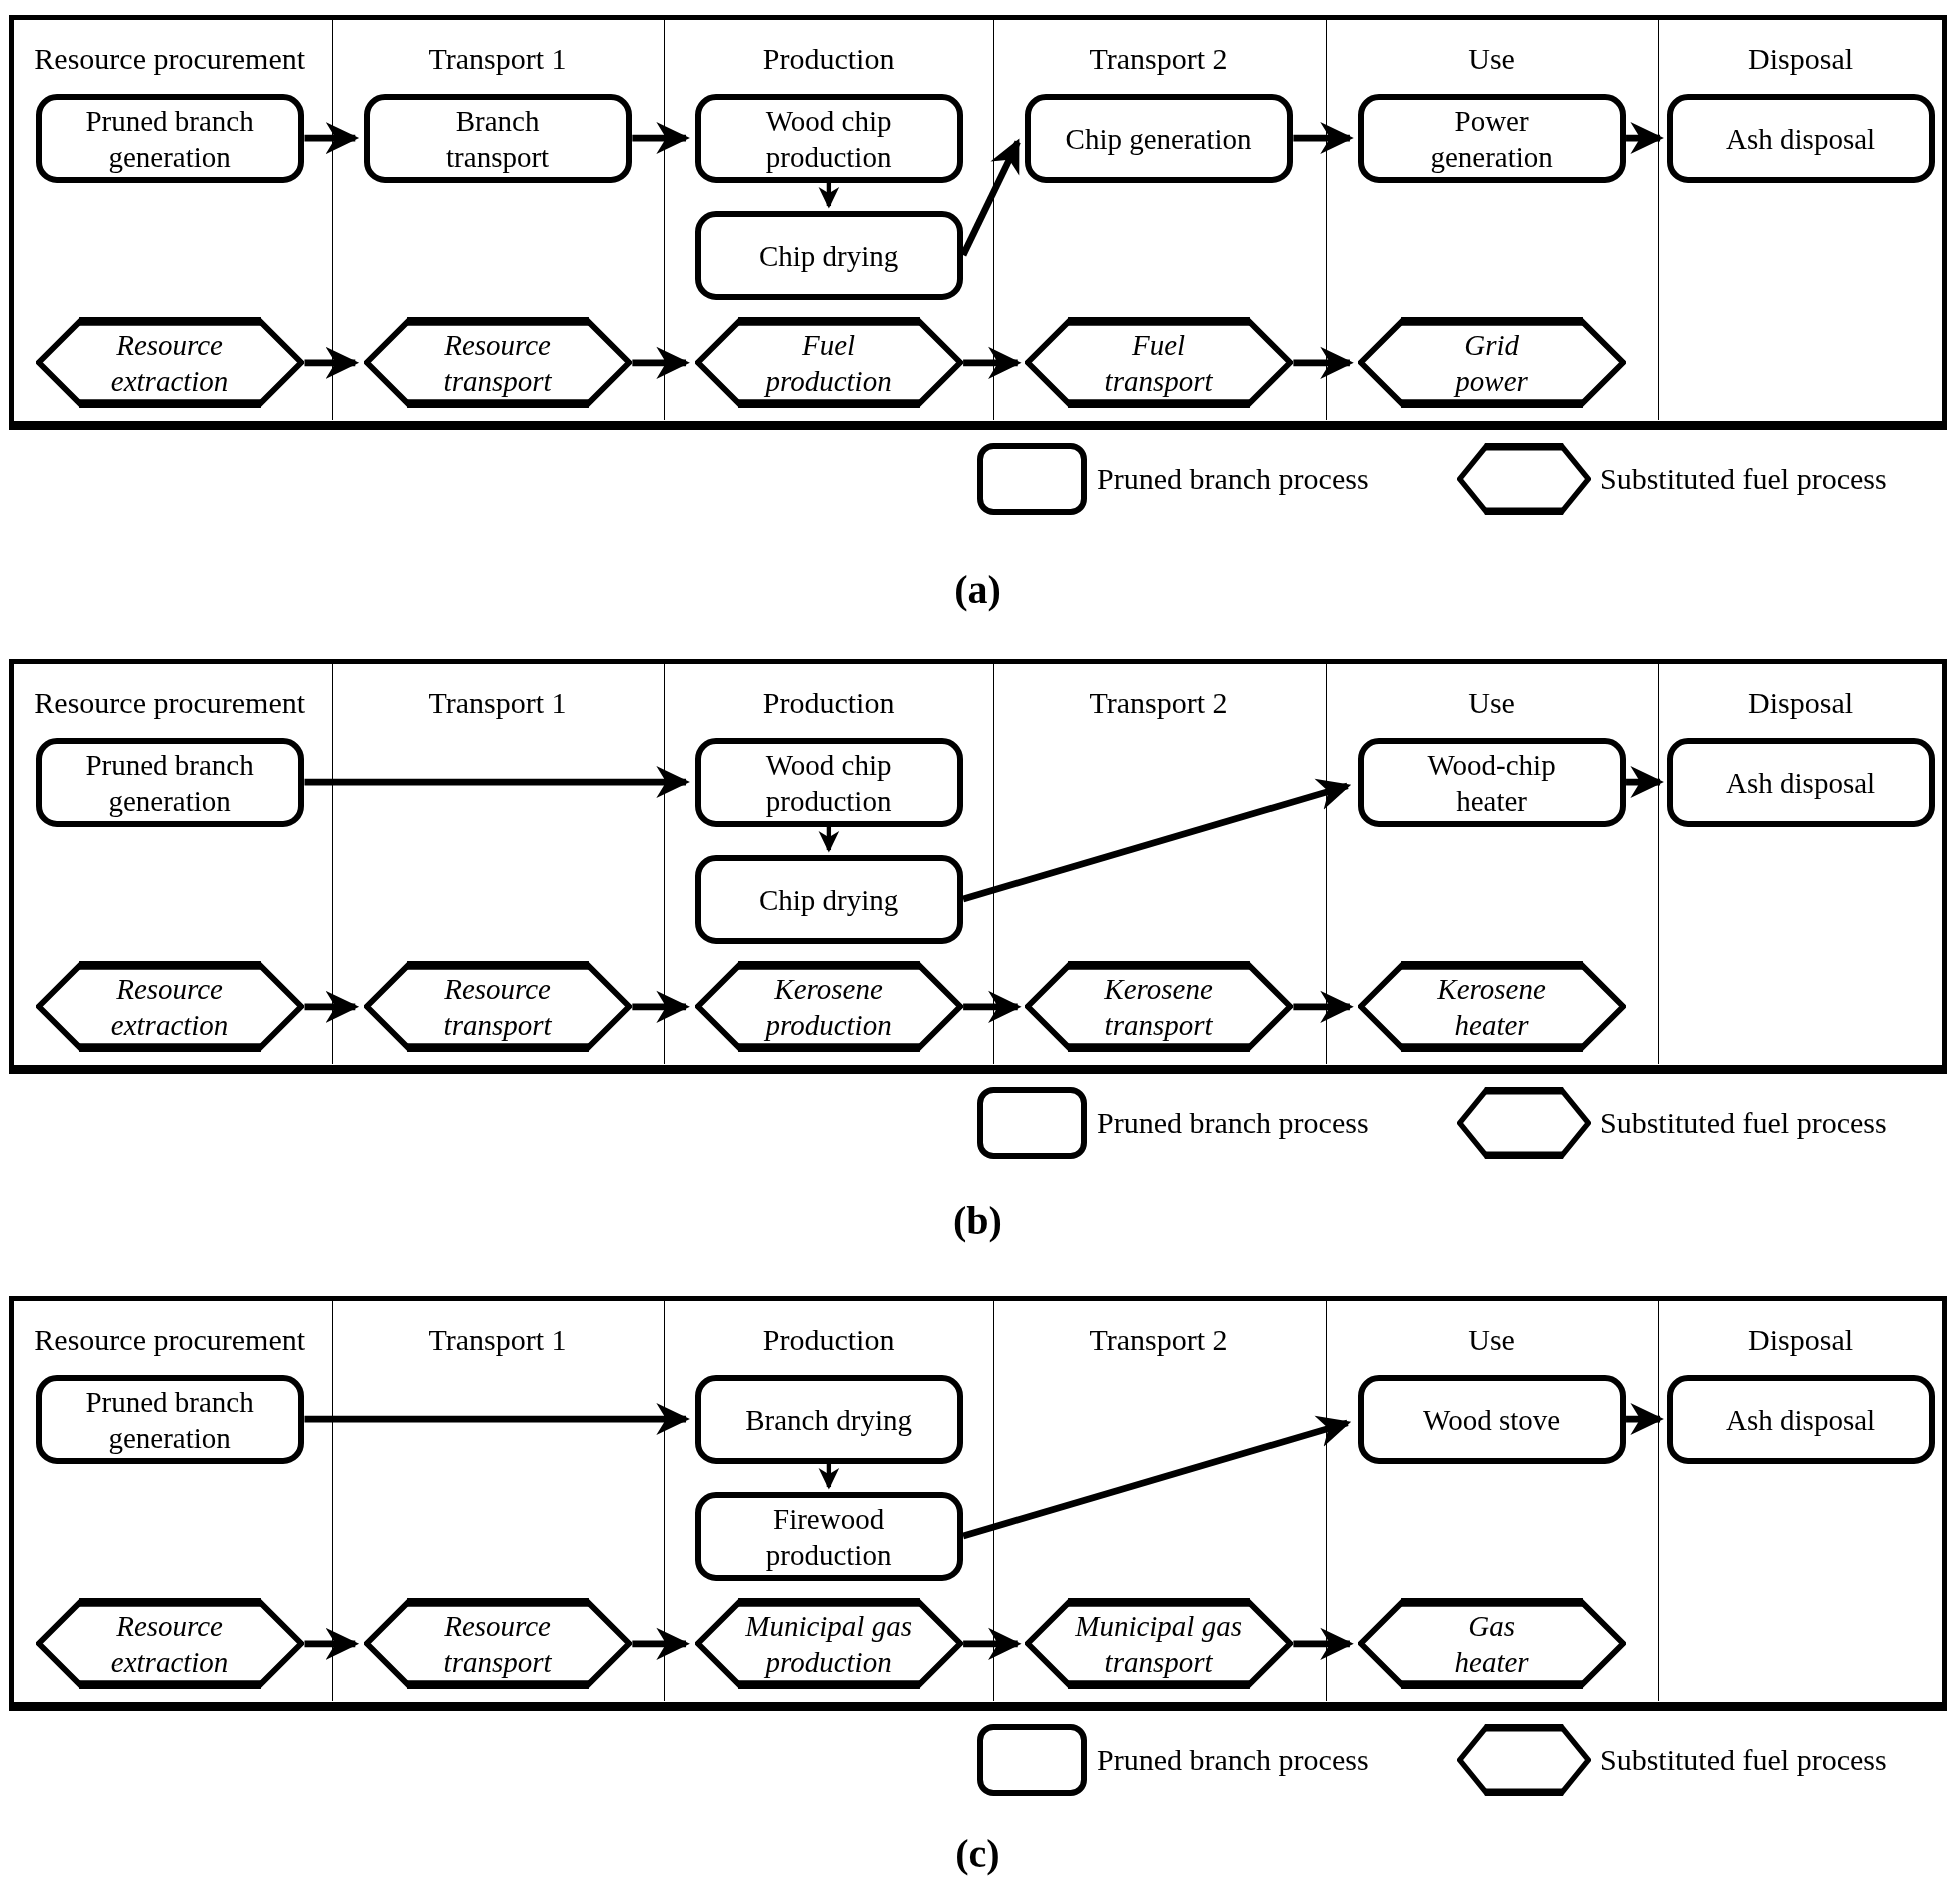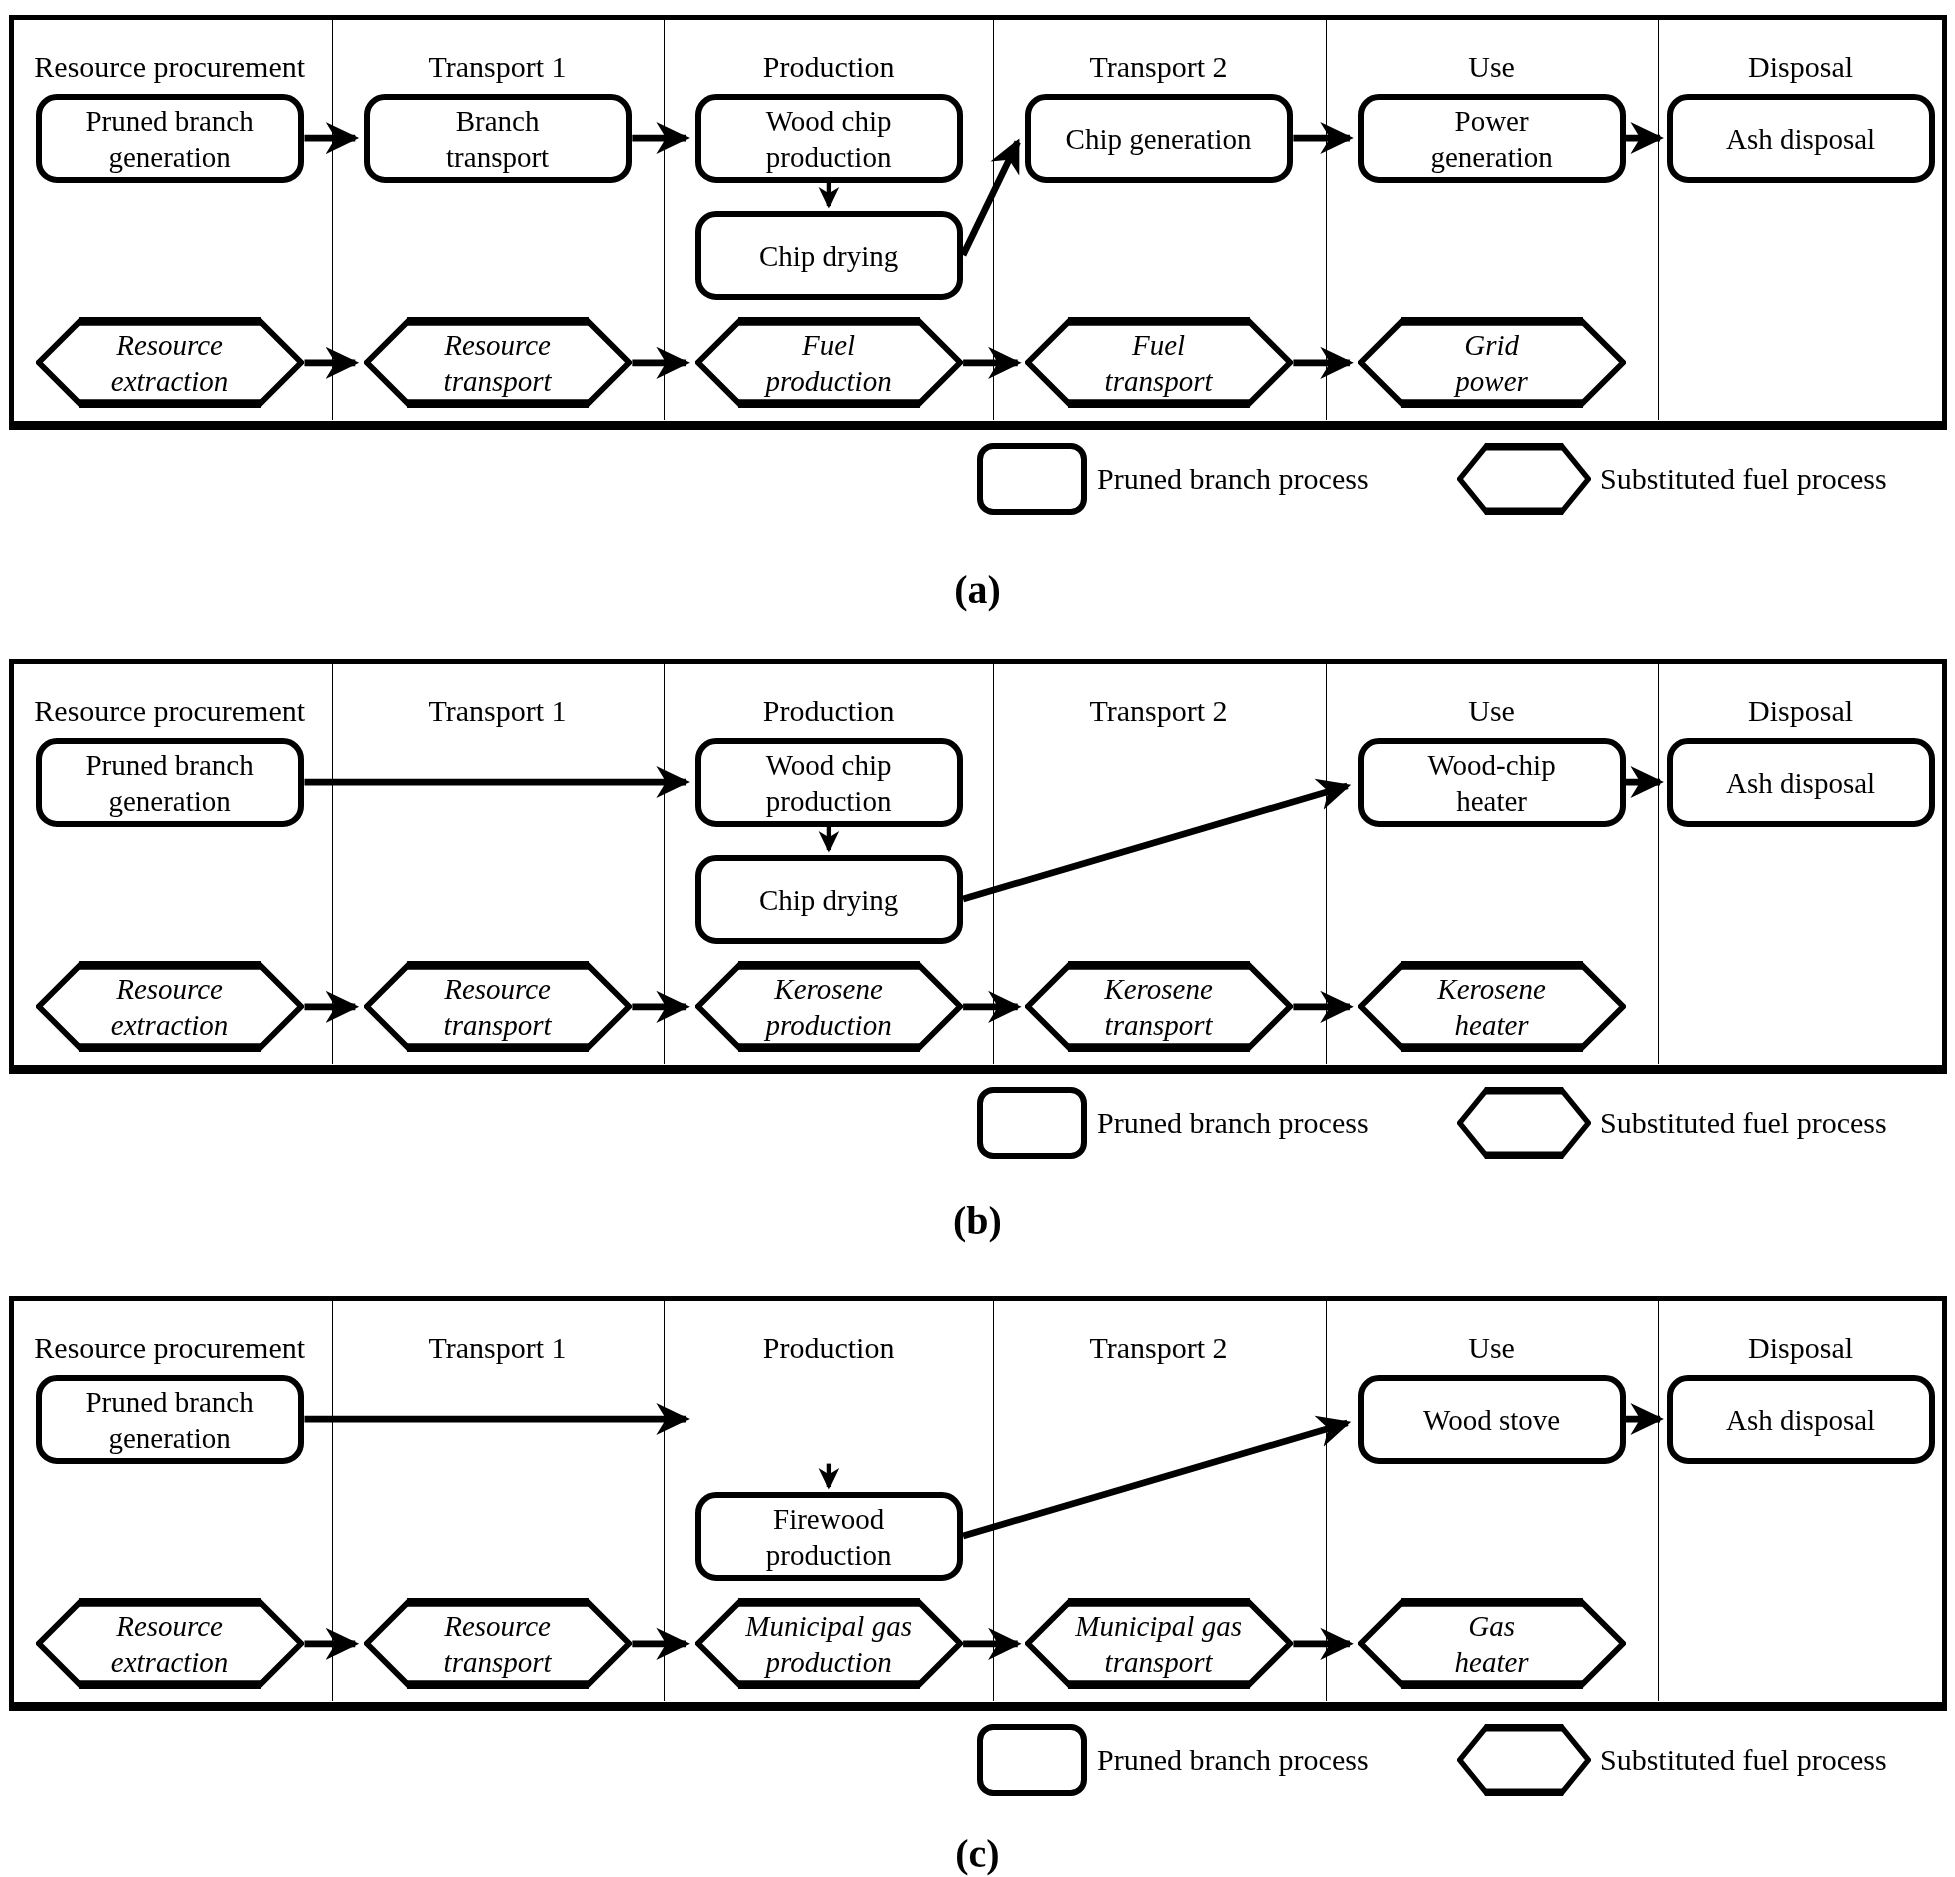--- a/index.html
+++ b/index.html
@@ -10,21 +10,21 @@
   }
   .panel{
     position:absolute;left:8.6px;width:1938px;height:415px;
     border:5.8px solid #000;border-bottom-width:9.6px;
     box-sizing:border-box;background:#fff;
   }
   .sep{position:absolute;top:0;width:1.9px;height:400px;background:#000;}
   .s1{left:318px}.s2{left:650px}.s3{left:979px}.s4{left:1312px}.s5{left:1644px}
   .colhead{
     position:absolute;top:21px;width:316px;text-align:center;
-    font-size:30px;line-height:35px;white-space:nowrap;margin-top:8px;
+    font-size:30px;line-height:35px;white-space:nowrap;
   }
   .h1{left:-1.9px}.h2{left:326px}.h3{left:657px}.h4{left:987px}.h5{left:1320px}.h6{left:1629px}
   .arrows{position:absolute;left:0;top:0;width:1926px;height:400px;}
   .arrows line{stroke:#000;stroke-width:14px;}
   .arrows line.thin{stroke-width:9px;}
   .pbox{
     position:absolute;width:268px;height:89px;box-sizing:border-box;
     border:6.2px solid #000;border-radius:21px;background:#fff;
     display:flex;align-items:center;justify-content:center;
     text-align:center;font-size:29px;line-height:36px;white-space:pre-line;
@@ -281,20 +281,21 @@
     <line x1="1980" y1="490" x2="2782" y2="254" marker-end="url(#ah)"></line>
     <line x1="3363" y1="246" x2="3434" y2="246" marker-end="url(#ah)"></line>
     <line x1="606" y1="715" x2="712" y2="715" marker-end="url(#ah)"></line>
     <line x1="1290" y1="715" x2="1402" y2="715" marker-end="url(#ah)"></line>
     <line x1="1980" y1="715" x2="2094" y2="715" marker-end="url(#ah)"></line>
     <line x1="2669" y1="715" x2="2787" y2="715" marker-end="url(#ah)"></line>
   </svg>
 
   <div class="pbox c1 r1">Pruned branch
 generation</div>
+  <div class="pbox c3 r1">Branch drying</div>
   <div class="pbox c3 r2">Firewood
 production</div>
   <div class="pbox c5 r1">Wood stove</div>
   <div class="pbox c6 r1">Ash disposal</div>
 
   <div class="hex c1 rh">
     <svg viewBox="0 0 560 190">
         <polygon points="95,6 465,6 554,95 465,184 95,184 6,95" fill="#fff" stroke="#000" stroke-width="12"></polygon>
         <line x1="90" y1="9" x2="470" y2="9" stroke="#000" stroke-width="18"></line>
         <line x1="90" y1="181" x2="470" y2="181" stroke="#000" stroke-width="18"></line>

